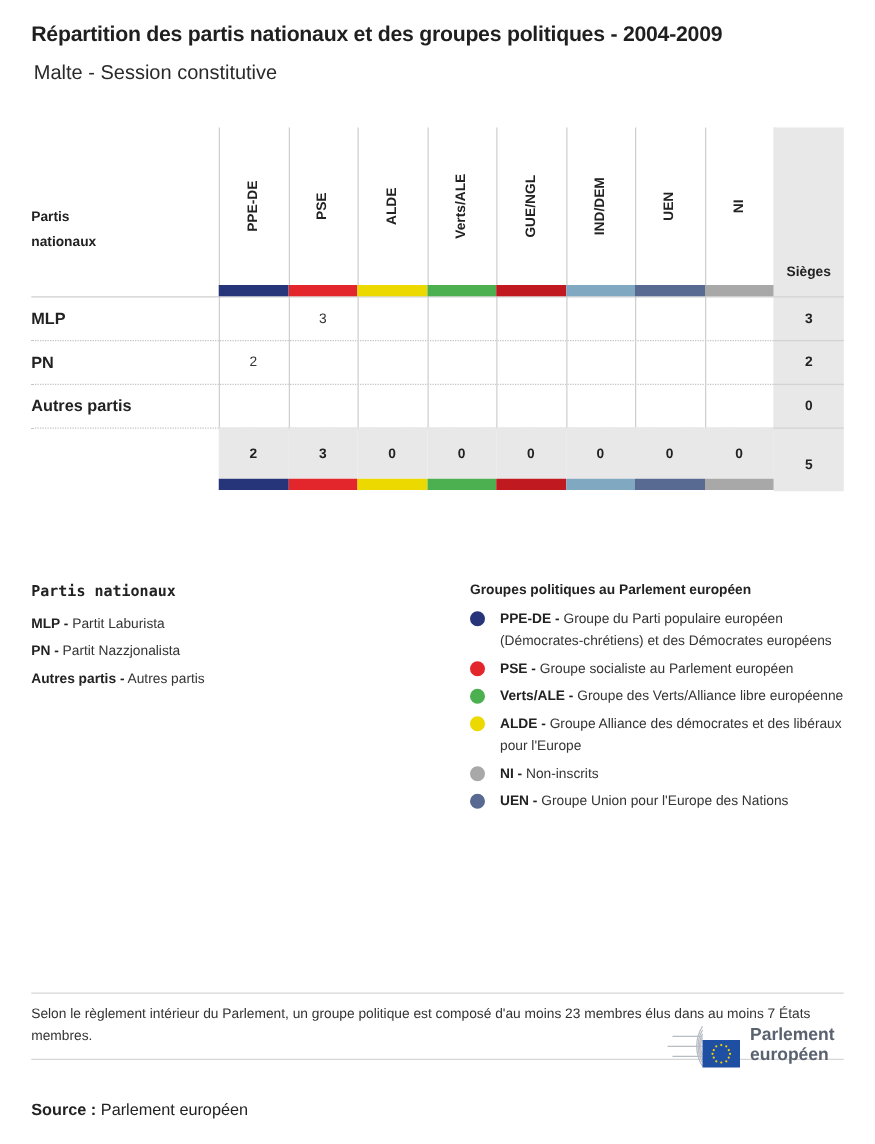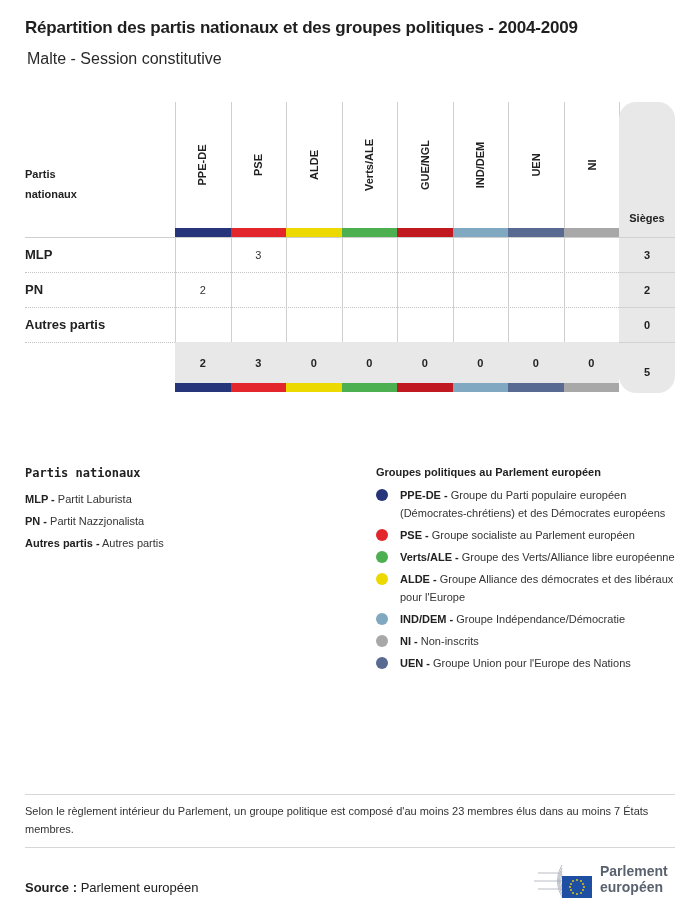--- a/index.html
+++ b/index.html
@@ -12,21 +12,21 @@
   .hdr-label { position: absolute; left: 0; top: 62px; width: 60px; font-size: 11px; font-weight: bold; line-height: 20px; color: #222; }
   .col { position: absolute; top: 0; width: 55.5px; height: 291px; }
   .col .vline { position: absolute; left: 0; top: 0; width: 1px; height: 242px; background: #cfcfcf; }
   .col .hname { position: absolute; left: 0; top: 0; width: 55.5px; height: 126px; display: flex; align-items: center; justify-content: center; }
   .col .hname span { transform: rotate(-90deg); white-space: nowrap; font-size: 11px; font-weight: bold; color: #222; }
   .col .strip { position: absolute; left: 0; width: 55.5px; height: 9px; }
   .col .strip.top { top: 126px; }
   .col .strip.bot { top: 281px; }
   .col .cell { position: absolute; left: 0; width: 55.5px; height: 35px; display: flex; align-items: center; justify-content: center; font-size: 11px; color: #333; }
   .col .total { position: absolute; left: 0; top: 240px; width: 55.5px; height: 41px; background: #e8e8e8; display: flex; align-items: center; justify-content: center; font-size: 11px; font-weight: bold; color: #222; }
-  .seats { position: absolute; left: 594px; top: 0; width: 56px; height: 291px; background: #e8e8e8; border-radius: 17px; }
+  .seats { position: absolute; left: 594px; top: 0; width: 56px; height: 291px; background: #e8e8e8; }
   .seats .shead { position: absolute; left: 0; top: 110px; width: 56px; text-align: center; font-size: 11px; font-weight: bold; color: #222; }
   .seats .sval { position: absolute; left: 0; width: 56px; height: 35px; display: flex; align-items: center; justify-content: center; font-size: 11px; font-weight: bold; color: #222; }
   .seats .sline { position: absolute; left: 0; width: 56px; height: 1px; background: #d2d2d2; }
   .rowlabel { position: absolute; left: 0; width: 150px; height: 35px; display: flex; align-items: center; font-size: 13px; font-weight: bold; color: #222; }
   .hline { position: absolute; left: 0; width: 594px; height: 0; border-top: 1px dotted #c4c4c4; }
   .hline.solid { border-top: 1px solid #cfcfcf; }
 
   
   .leg-left { position: absolute; left: 25px; top: 466px; width: 320px; }
   .leg-left .lh { font-family: "DejaVu Sans Mono", "Liberation Mono", monospace; font-weight: bold; font-size: 12px; color: #222; margin-bottom: 8px; }
@@ -35,21 +35,21 @@
   .leg-right { position: absolute; left: 376px; top: 466px; width: 300px; }
   .leg-right .lh { font-size: 11px; font-weight: bold; color: #222; margin-bottom: 8px; }
   .leg-right .gi { position: relative; padding-left: 24px; font-size: 11px; color: #333; line-height: 18px; margin-bottom: 4px; }
   .leg-right .gi b { color: #222; }
   .leg-right .dot { position: absolute; left: 0; top: 3px; width: 12px; height: 12px; border-radius: 50%; }
 
   .divider { position: absolute; left: 25px; width: 650px; height: 1px; background: #d6d6d6; }
   .note { position: absolute; left: 25px; top: 802px; width: 650px; font-size: 11px; color: #333; line-height: 18px; }
   .source { position: absolute; left: 25px; top: 880px; font-size: 13px; color: #222; }
   .source b { font-weight: bold; }
-  .logo { position: absolute; left: 528px; top: 861px; width: 150px; height: 40px; }
+  .logo { position: absolute; left: 528px; top: 817px; width: 150px; height: 40px; }
   .logo .lt { position: absolute; left: 72px; top: 2px; font-size: 14px; font-weight: bold; color: #5a6270; line-height: 16px; }
 </style>
 </head>
 <body>
 
 <div class="title">Répartition des partis nationaux et des groupes politiques - 2004-2009</div>
 <div class="subtitle">Malte - Session constitutive</div>
 
 <div class="tbl" id="tbl">
   <div class="hdr-label">Partis nationaux</div>
@@ -183,21 +183,20 @@
   <div class="li"><b>PN -</b> <span>Partit Nazzjonalista</span></div>
   <div class="li"><b>Autres partis -</b> <span>Autres partis</span></div>
 </div>
 
 <div class="leg-right" id="legright">
   <div class="lh">Groupes politiques au Parlement européen</div>
 <div class="gi"><span class="dot" style="background: rgb(38, 53, 122);"></span><b>PPE-DE -</b> <span>Groupe du Parti populaire européen (Démocrates-chrétiens) et des Démocrates européens</span></div>
     <div class="gi"><span class="dot" style="background: rgb(227, 38, 43);"></span><b>PSE -</b> <span>Groupe socialiste au Parlement européen</span></div>
     <div class="gi"><span class="dot" style="background: rgb(76, 175, 80);"></span><b>Verts/ALE -</b> <span>Groupe des Verts/Alliance libre européenne</span></div>
     <div class="gi"><span class="dot" style="background: rgb(236, 217, 0);"></span><b>ALDE -</b> <span>Groupe Alliance des démocrates et des libéraux pour l'Europe</span></div>
-    <div class="gi"><span class="dot" style="background: rgb(128, 168, 192);"></span><b>IND/DEM -</b> <span>Groupe Indépendance/Démocratie</span></div>
     <div class="gi"><span class="dot" style="background: rgb(168, 168, 168);"></span><b>NI -</b> <span>Non-inscrits</span></div>
     <div class="gi"><span class="dot" style="background: rgb(88, 106, 145);"></span><b>UEN -</b> <span>Groupe Union pour l'Europe des Nations</span></div>
   </div>
 
 <div class="divider" style="top:794px;"></div>
 <div class="note">Selon le règlement intérieur du Parlement, un groupe politique est composé d'au moins 23 membres élus dans au moins 7 États membres.</div>
 <div class="divider" style="top:847px;"></div>
 
 <div class="source">
   <b>Source :</b>

